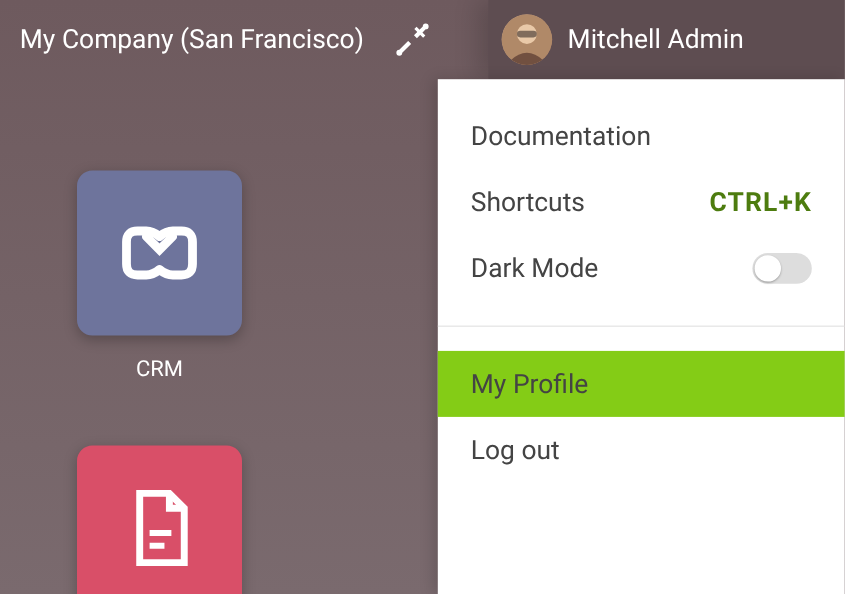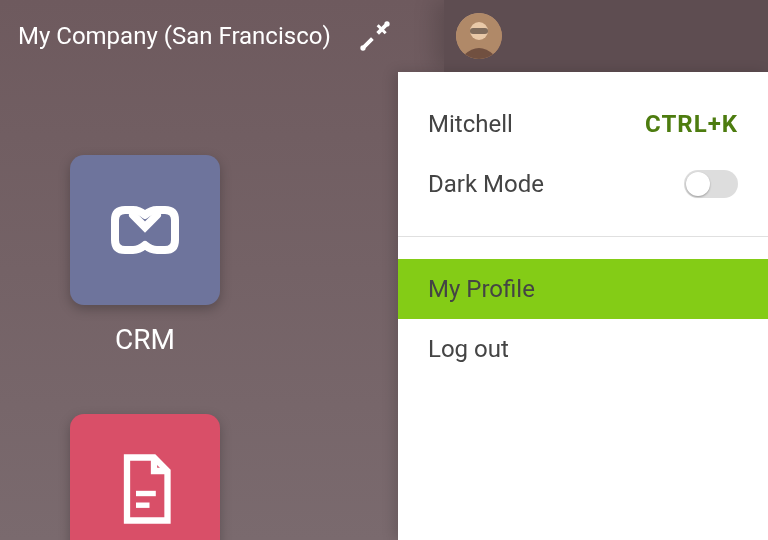--- a/index.html
+++ b/index.html
@@ -63,21 +63,21 @@
     }
     .app-tile {
       width: 150px; height: 150px;
       border-radius: 14px;
       display: flex; align-items: center; justify-content: center;
       box-shadow: 0 4px 12px rgba(0,0,0,0.25);
       position: relative;
     }
     .app-tile.crm { background: #6e749c; }
     .app-tile.doc { background: #d94f68; }
-    .app-label { color: #fff; font-size: 28px; }
+    .app-label { color: #fff; font-size: 20px; }
     .second-app { margin-top: 40px; }
     .dropdown {
       position: absolute;
       right: 0;
       top: 72px;
       width: 370px;
       background: #fff;
       color: #444;
       box-shadow: -4px 0 12px rgba(0,0,0,0.15);
       font-size: 24px;
@@ -134,20 +134,21 @@
 
 <div class="user-tab">
   <span class="avatar">
     <svg viewBox="0 0 46 46">
       <circle cx="23" cy="23" r="23" fill="#b08968"></circle>
       <circle cx="23" cy="18" r="9" fill="#e9c9a8"></circle>
       <path d="M8 42 Q23 28 38 42 L38 46 L8 46 Z" fill="#715040"></path>
       <rect x="14" y="15" width="18" height="6" rx="3" fill="#3a2e2a" opacity="0.6"></rect>
     </svg>
   </span>
+  <span class="username">Mitchell Admin</span>
 </div>
 
 <div class="app-area">
   <div class="app-tile crm">
     <svg viewBox="0 0 100 100" width="100" height="100">
       <path d="M20 40 Q20 30 30 30 L38 30 Q44 30 50 35 Q56 30 62 30 L70 30 Q80 30 80 40 L80 60 Q80 70 70 70 L62 70 Q56 70 50 65 Q44 70 38 70 L30 70 Q20 70 20 60 Z" fill="none" stroke="#fff" stroke-width="8" stroke-linejoin="round"></path>
       <path d="M38 35 L50 47 L62 35" fill="none" stroke="#fff" stroke-width="8" stroke-linecap="round"></path>
     </svg>
   </div>
   <div class="app-label">CRM</div>
@@ -157,21 +158,24 @@
       <path d="M60 15 L60 30 L75 30" fill="none" stroke="#fff" stroke-width="7"></path>
       <line x1="40" y1="55" x2="62" y2="55" stroke="#fff" stroke-width="6"></line>
       <line x1="40" y1="68" x2="55" y2="68" stroke="#fff" stroke-width="6"></line>
     </svg>
   </div>
 </div>
 
 <div class="dropdown">
   <div class="dropdown-section">
     <div class="dropdown-item">
-      <span>Mitchell</span>
+      <span>Documentation</span>
+    </div>
+    <div class="dropdown-item">
+      <span>Shortcuts</span>
       <span class="shortcut-key">CTRL+K</span>
     </div>
     <div class="dropdown-item">
       <span>Dark Mode</span>
       <span class="toggle">
         <span class="toggle-knob"></span>
       </span>
     </div>
   </div>
   <div class="divider"></div>

